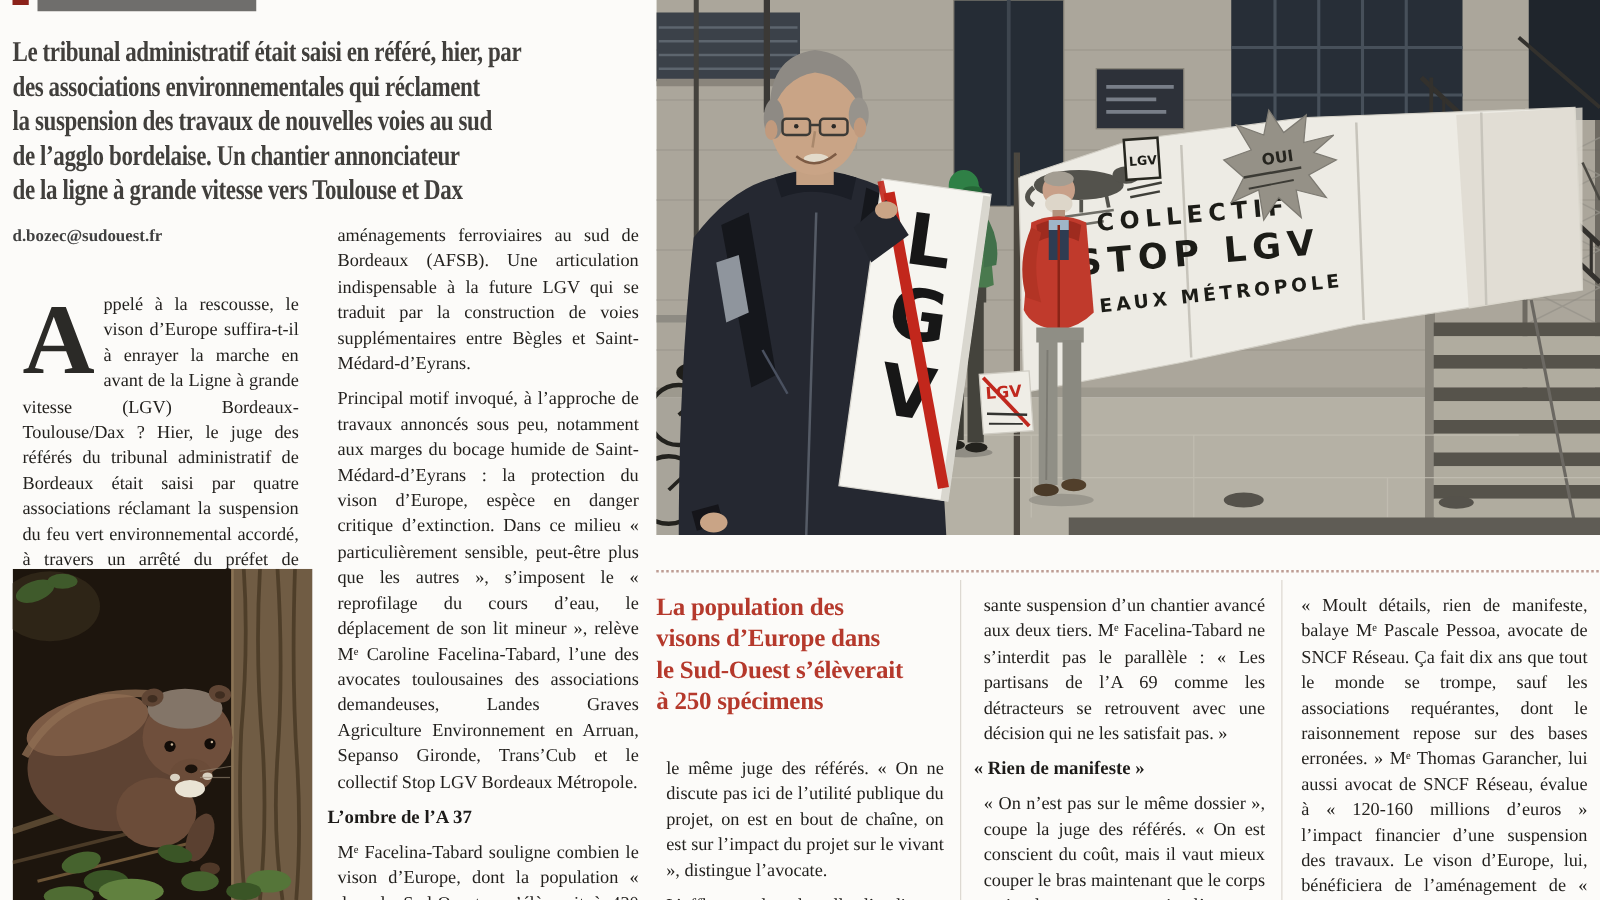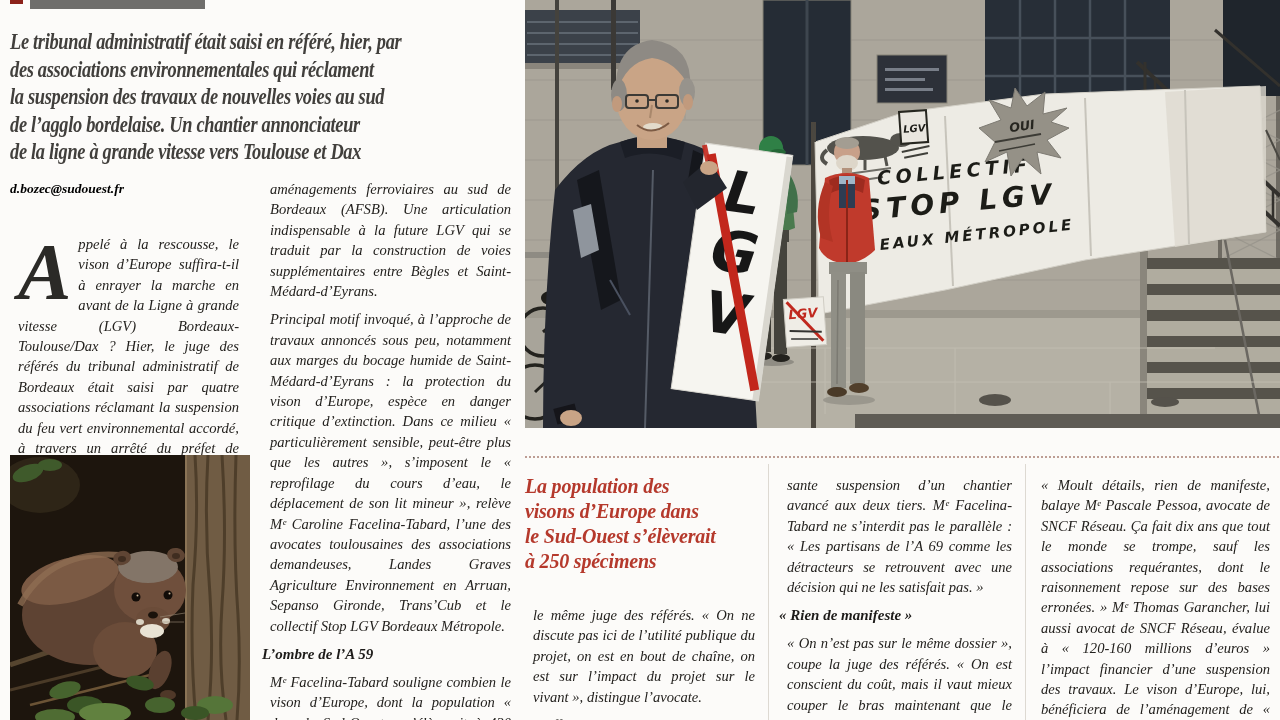--- a/index.html
+++ b/index.html
@@ -1,29 +1,29 @@
 <!DOCTYPE html>
 <html lang="fr"><head>
 <meta charset="utf-8">
 <style>
   html,body{margin:0;padding:0;background:#ffffff;}
   .page{position:relative;width:1280px;height:720px;overflow:hidden;background:#fcfbf9;
-        font-family:"Liberation Serif",serif;color:#23211e;font-style:italic;}
+        font-family:"Liberation Serif",serif;color:#23211e;}
   .prewrap{white-space:pre-line;}
   
   .mark-red{position:absolute;left:10px;top:0;width:13px;height:4px;background:#8c221a;}
   .mark-gray{position:absolute;left:30px;top:0;width:175px;height:9px;background:#6f6e6c;}
   
   .headline{position:absolute;left:10px;top:28px;width:700px;margin:0;
             font-family:"Liberation Serif",serif;font-weight:bold;color:#413f3c;
             font-size:23px;line-height:27.5px;letter-spacing:-0.4px;
             transform:scaleX(.8);transform-origin:0 0;}
   .byline{position:absolute;left:10px;top:178px;width:240px;}
   .author{font-weight:bold;font-size:15px;color:#262421;}
-  .email{display:block;font-weight:bold;font-size:13.5px;color:#000000;margin-top:3px;text-decoration:none;}
+  .email{display:block;font-weight:bold;font-size:13.5px;color:#404040;margin-top:3px;text-decoration:none;}
   
   .col{position:absolute;font-size:14.6px;line-height:20.4px;text-align:justify;
        hyphens:auto;-webkit-hyphens:auto;}
   .col p{margin:8px;}
   .col h3{margin:9px 0 2px 0;font-size:15px;line-height:19px;color:#1d1b19;}
   .c1{left:10px;top:226px;width:237px;}
   .c2{left:262px;top:171px;width:257px;}
   .c3{left:525px;top:597px;width:238px;}
   .c4{left:779px;top:467px;width:241px;}
   .c5{left:1033px;top:467px;width:245px;}
@@ -63,21 +63,21 @@
     <a class="email">d.bozec@sudouest.fr</a>
   </div>
 
   <div class="col c1">
     <p><span class="dropcap">A</span><span>ppelé à la rescousse, le vison d’Europe suffira-t-il à enrayer la marche en avant de la Ligne à grande vitesse (LGV) Bordeaux-Toulouse/Dax ? Hier, le juge des référés du tribunal administratif de Bordeaux était saisi par quatre associations réclamant la suspension du feu vert environnemental accordé, à travers un arrêté du préfet de Gironde, aux</span></p>
   </div>
 
   <div class="col c2">
     <p>aménagements ferroviaires au sud de Bordeaux (AFSB). Une articulation indispensable à la future LGV qui se traduit par la construction de voies supplémentaires entre Bègles et Saint-Médard-d’Eyrans.</p>
     <p>Principal motif invoqué, à l’approche de travaux annoncés sous peu, notamment aux marges du bocage humide de Saint-Médard-d’Eyrans : la protection du vison d’Europe, espèce en danger critique d’extinction. Dans ce milieu « particulièrement sensible, peut-être plus que les autres », s’imposent le « reprofilage du cours d’eau, le déplacement de son lit mineur », relève Mᵉ Caroline Facelina-Tabard, l’une des avocates toulousaines des associations demandeuses, Landes Graves Agriculture Environnement en Arruan, Sepanso Gironde, Trans’Cub et le collectif Stop LGV Bordeaux Métropole.</p>
-    <h3>L’ombre de l’A 59</h3>
+    <h3>L’ombre de l’A 37</h3>
     <p>Mᵉ Facelina-Tabard souligne combien le vison d’Europe, dont la population « dans le Sud-Ouest » s’élèverait à 430 spécimens, est « une</p>
   </div>
 
   <div class="photo-main">
     <svg width="755" height="428" viewBox="0 0 755 428">
 
       <rect width="755" height="318" fill="#aba69b"></rect>
       <rect y="318" width="755" height="110" fill="#b5b1a5"></rect>
       <rect x="0" y="318" width="225" height="110" fill="#a8a49a"></rect>
       <rect y="310" width="755" height="8" fill="#8f8b81" opacity=".5"></rect>

